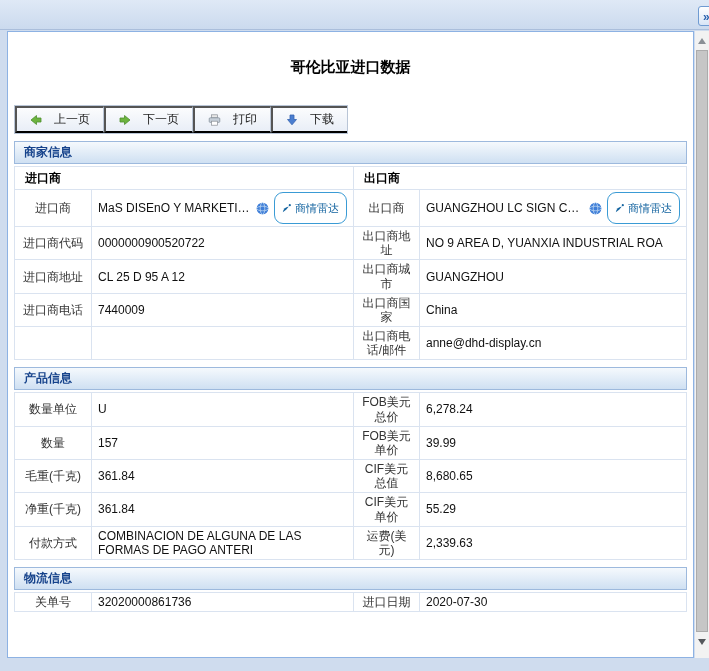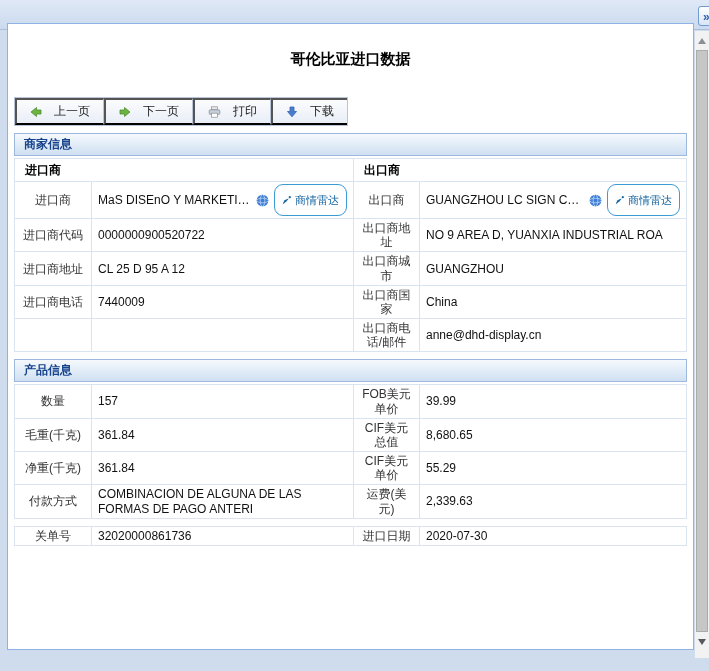--- a/index.html
+++ b/index.html
@@ -17,21 +17,21 @@
     border-bottom:1px solid #aabedb;
   }
   .collapse-btn {
     position:absolute; top:6px; right:-11px; width:22px; height:20px;
     background:linear-gradient(#ffffff,#d8e5f6);
     border:1px solid #6f9bd2; border-radius:3px;
     color:#2a62ae; font-weight:bold; font-size:12px;
     text-align:left; padding:1px 0 0 4px; cursor:pointer;
   }
   .panel {
-    position:absolute; left:7px; top:23px; width:687px; height:627px;
+    position:absolute; left:7px; top:31px; width:687px; height:627px;
     background:#ffffff; border:1px solid #8db2e3;
     overflow:hidden;
   }
   .doc-title {
     text-align:center; font-size:15px; font-weight:bold; color:#000;
     margin-top:26px;
   }
   .toolbar {
     display:inline-flex; margin:28px 0 0 6px;
     border:1px solid #b9c5d6;
@@ -217,20 +217,26 @@
   <div class="section">
     <div class="sec-h">产品信息</div>
     <table class="data-table">
       <colgroup>
           <col style="width:77px">
           <col style="width:262px">
           <col style="width:66px">
           <col>
         </colgroup>
       <tbody>
+  <tr>
+    <td class="lbl">数量单位</td>
+    <td class="val">U</td>
+    <td class="lbl">FOB美元总价</td>
+    <td class="val">6,278.24</td>
+  </tr>
 
   <tr>
     <td class="lbl">数量</td>
     <td class="val">157</td>
     <td class="lbl">FOB美元单价</td>
     <td class="val">39.99</td>
   </tr>
 
   <tr>
     <td class="lbl">毛重(千克)</td>
@@ -252,20 +258,21 @@
     <td class="lbl">运费(美元)</td>
     <td class="val">2,339.63</td>
   </tr>
 
 </tbody>
     </table>
   </div>
 
   
   <div class="section">
+    <div class="sec-h">物流信息</div>
     <table class="data-table">
       <colgroup>
           <col style="width:77px">
           <col style="width:262px">
           <col style="width:66px">
           <col>
         </colgroup>
       <tbody>
   <tr>
     <td class="lbl">关单号</td>

